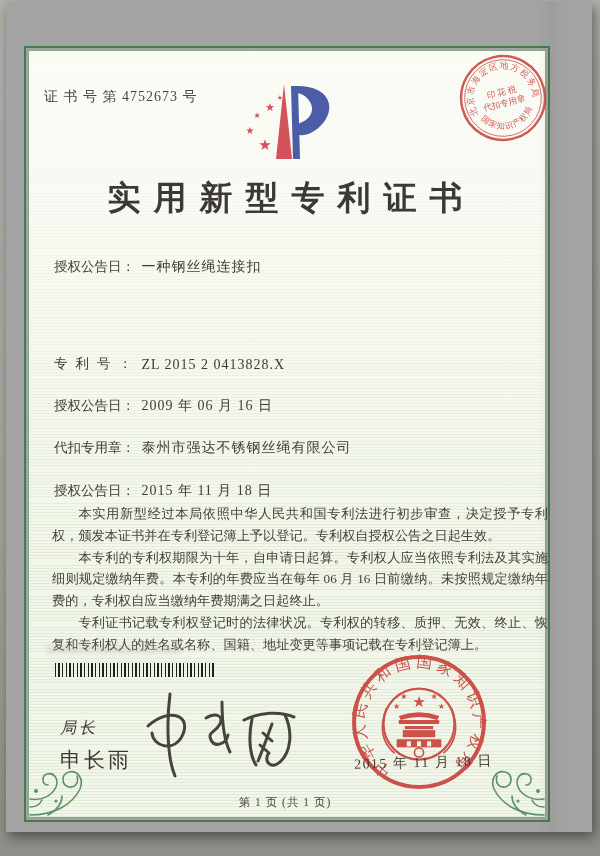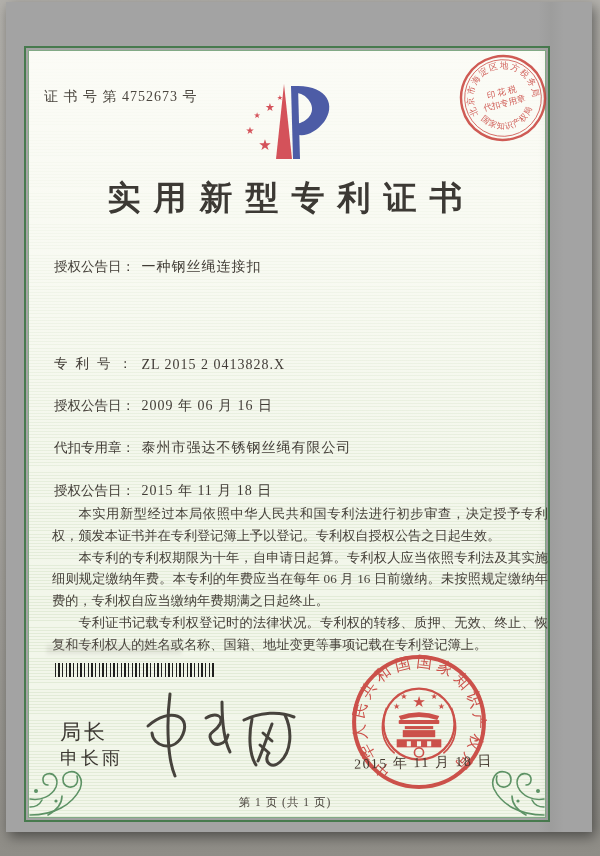--- a/index.html
+++ b/index.html
@@ -58,22 +58,22 @@
     background:repeating-linear-gradient(90deg,#9a978f 0 2px,transparent 2px 5px);
     filter:blur(2px);opacity:.45;
   }
   .barcode{
     position:absolute;left:49px;top:661px;width:160px;height:14px;
     background:repeating-linear-gradient(90deg,
       #20201e 0px,#20201e 1.5px,transparent 1.5px,transparent 3px,
       #20201e 3px,#20201e 5.5px,transparent 5.5px,transparent 7px,
       #20201e 7px,#20201e 8px,transparent 8px,transparent 11px);
   }
-  .signer-title{position:absolute;left:54px;top:716px;font-size:21px;letter-spacing:3px;color:#3c3832;}
-  .signer-name{position:absolute;left:54px;top:744px;font-size:18px;letter-spacing:3px;color:#3c3832;}
+  .signer-title{position:absolute;left:54px;top:716px;font-size:16px;letter-spacing:3px;color:#3c3832;font-style:italic;}
+  .signer-name{position:absolute;left:54px;top:744px;font-size:21px;letter-spacing:3px;color:#3c3832;}
   .signature{position:absolute;left:112px;top:686px;width:190px;height:96px;}
   .footer{
     position:absolute;left:18px;top:793px;width:522px;text-align:center;
     font-size:11.5px;color:#4a453e;letter-spacing:1px;
   }
   .flourish{position:absolute;top:737px;width:82px;height:82px;}
   .flourish.left{left:20px;}
   .flourish.right{left:460px;transform:scaleX(-1);}
   .office-seal{position:absolute;left:342px;top:649px;width:142px;height:142px;opacity:.9;}
   .office-seal-date{

